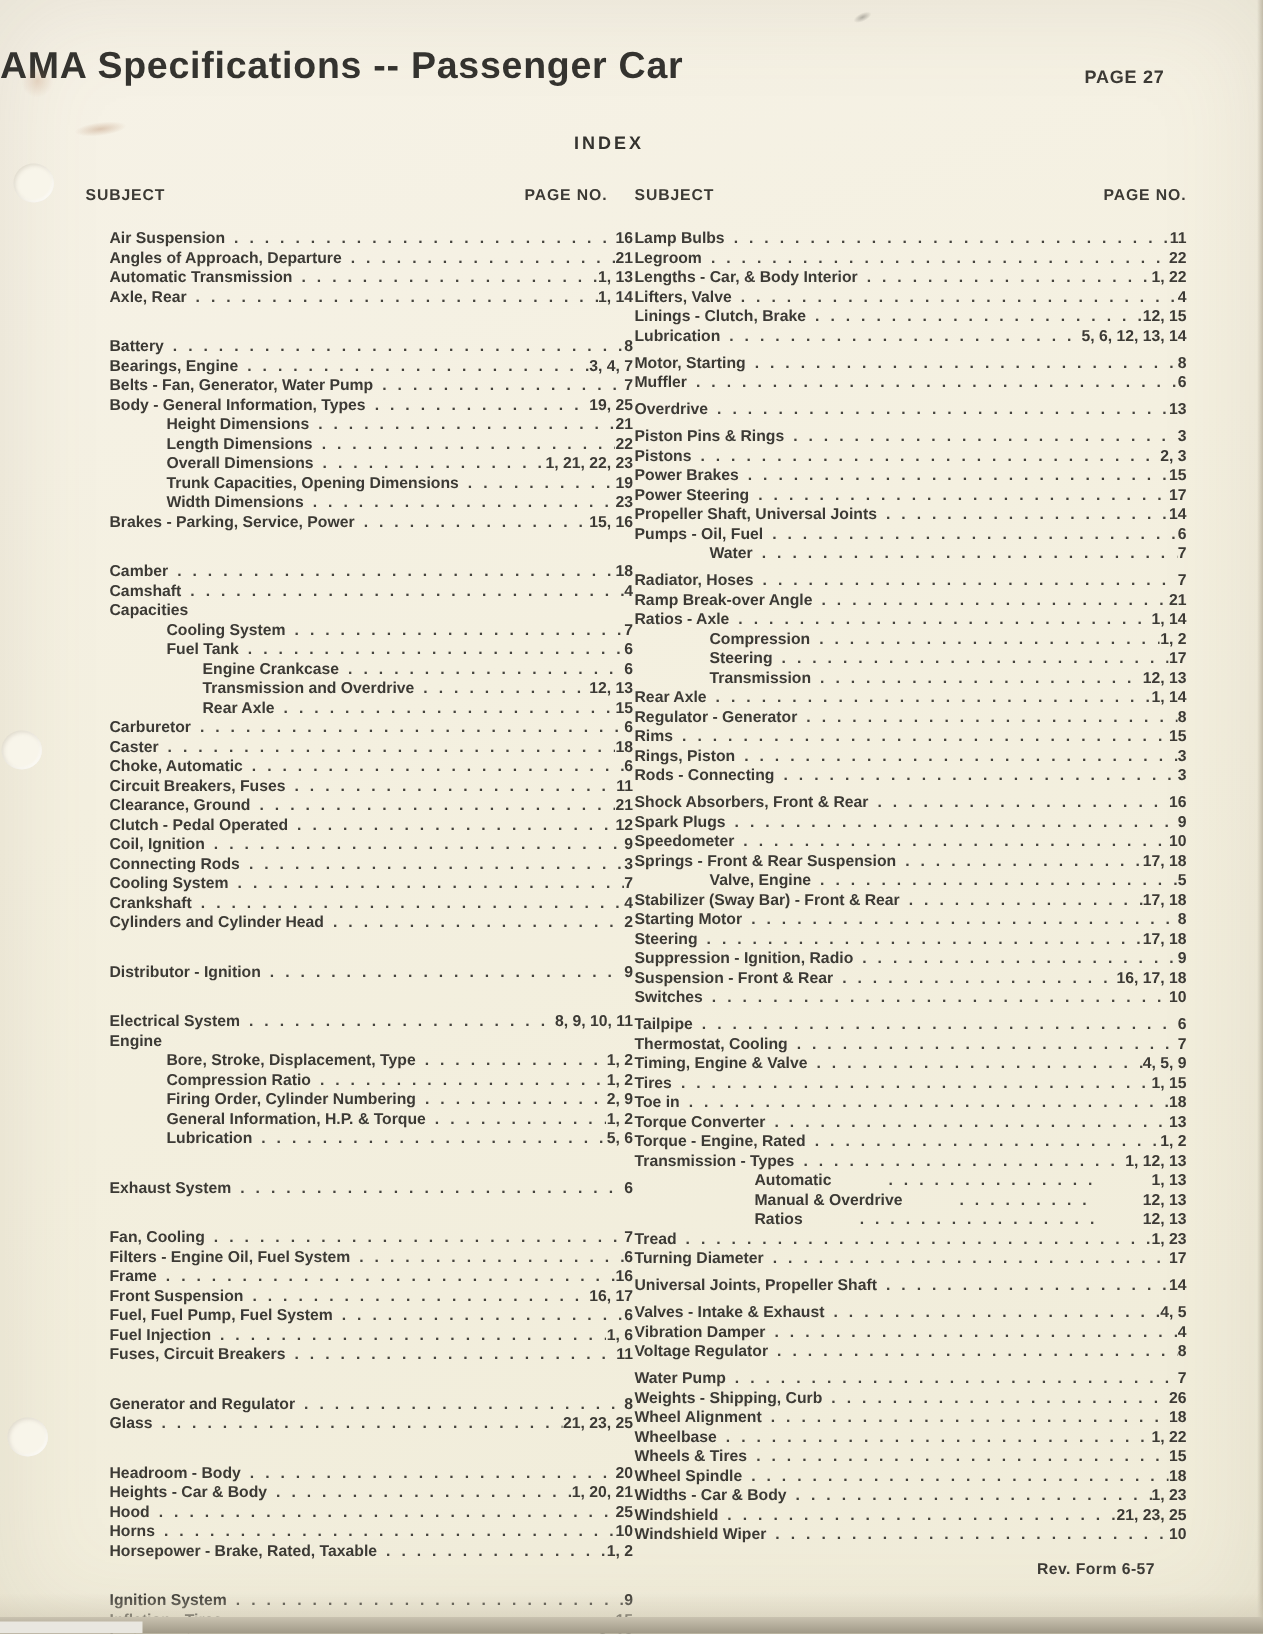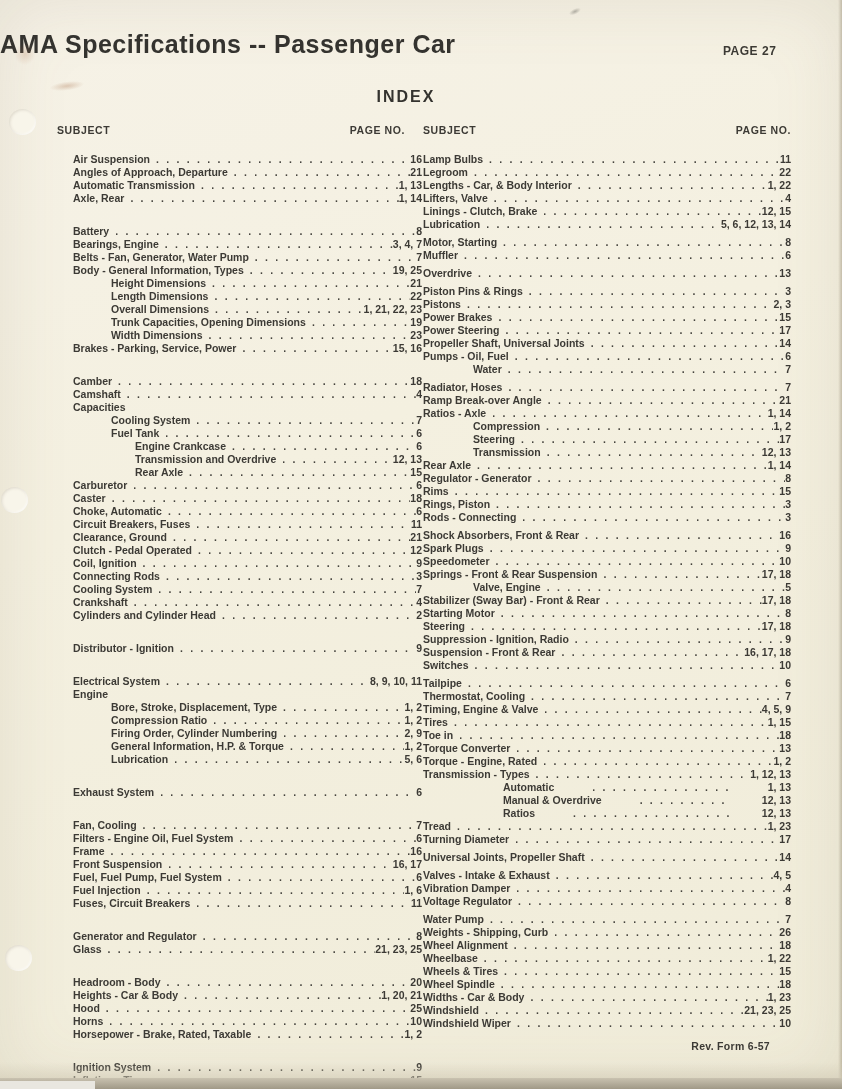--- a/index.html
+++ b/index.html
@@ -13,21 +13,21 @@
   .doc-title{
     position:absolute;left:0;right:60px;top:30px;
     font-size:25px;font-weight:bold;letter-spacing:0.5px;color:#34332f;
   }
   .page-num{
     position:absolute;left:723px;top:44px;font-size:12px;font-weight:600;
     letter-spacing:0.5px;color:#3c3a35;
   }
   .index-title{
     position:absolute;left:0;right:30px;top:88px;text-align:center;
-    font-size:16px;font-weight:bold;letter-spacing:2px;color:#34332f;
+    font-size:12px;font-weight:bold;letter-spacing:2px;color:#34332f;
   }
   .colhead{
     position:absolute;top:124px;font-size:10.5px;font-weight:600;
     letter-spacing:0.6px;color:#3c3a35;
   }
   .h-subject-left{left:57px;}
   .h-pageno-left{left:320px;width:85px;text-align:right;}
   .h-subject-right{left:423px;}
   .h-pageno-right{left:706px;width:85px;text-align:right;}
   

